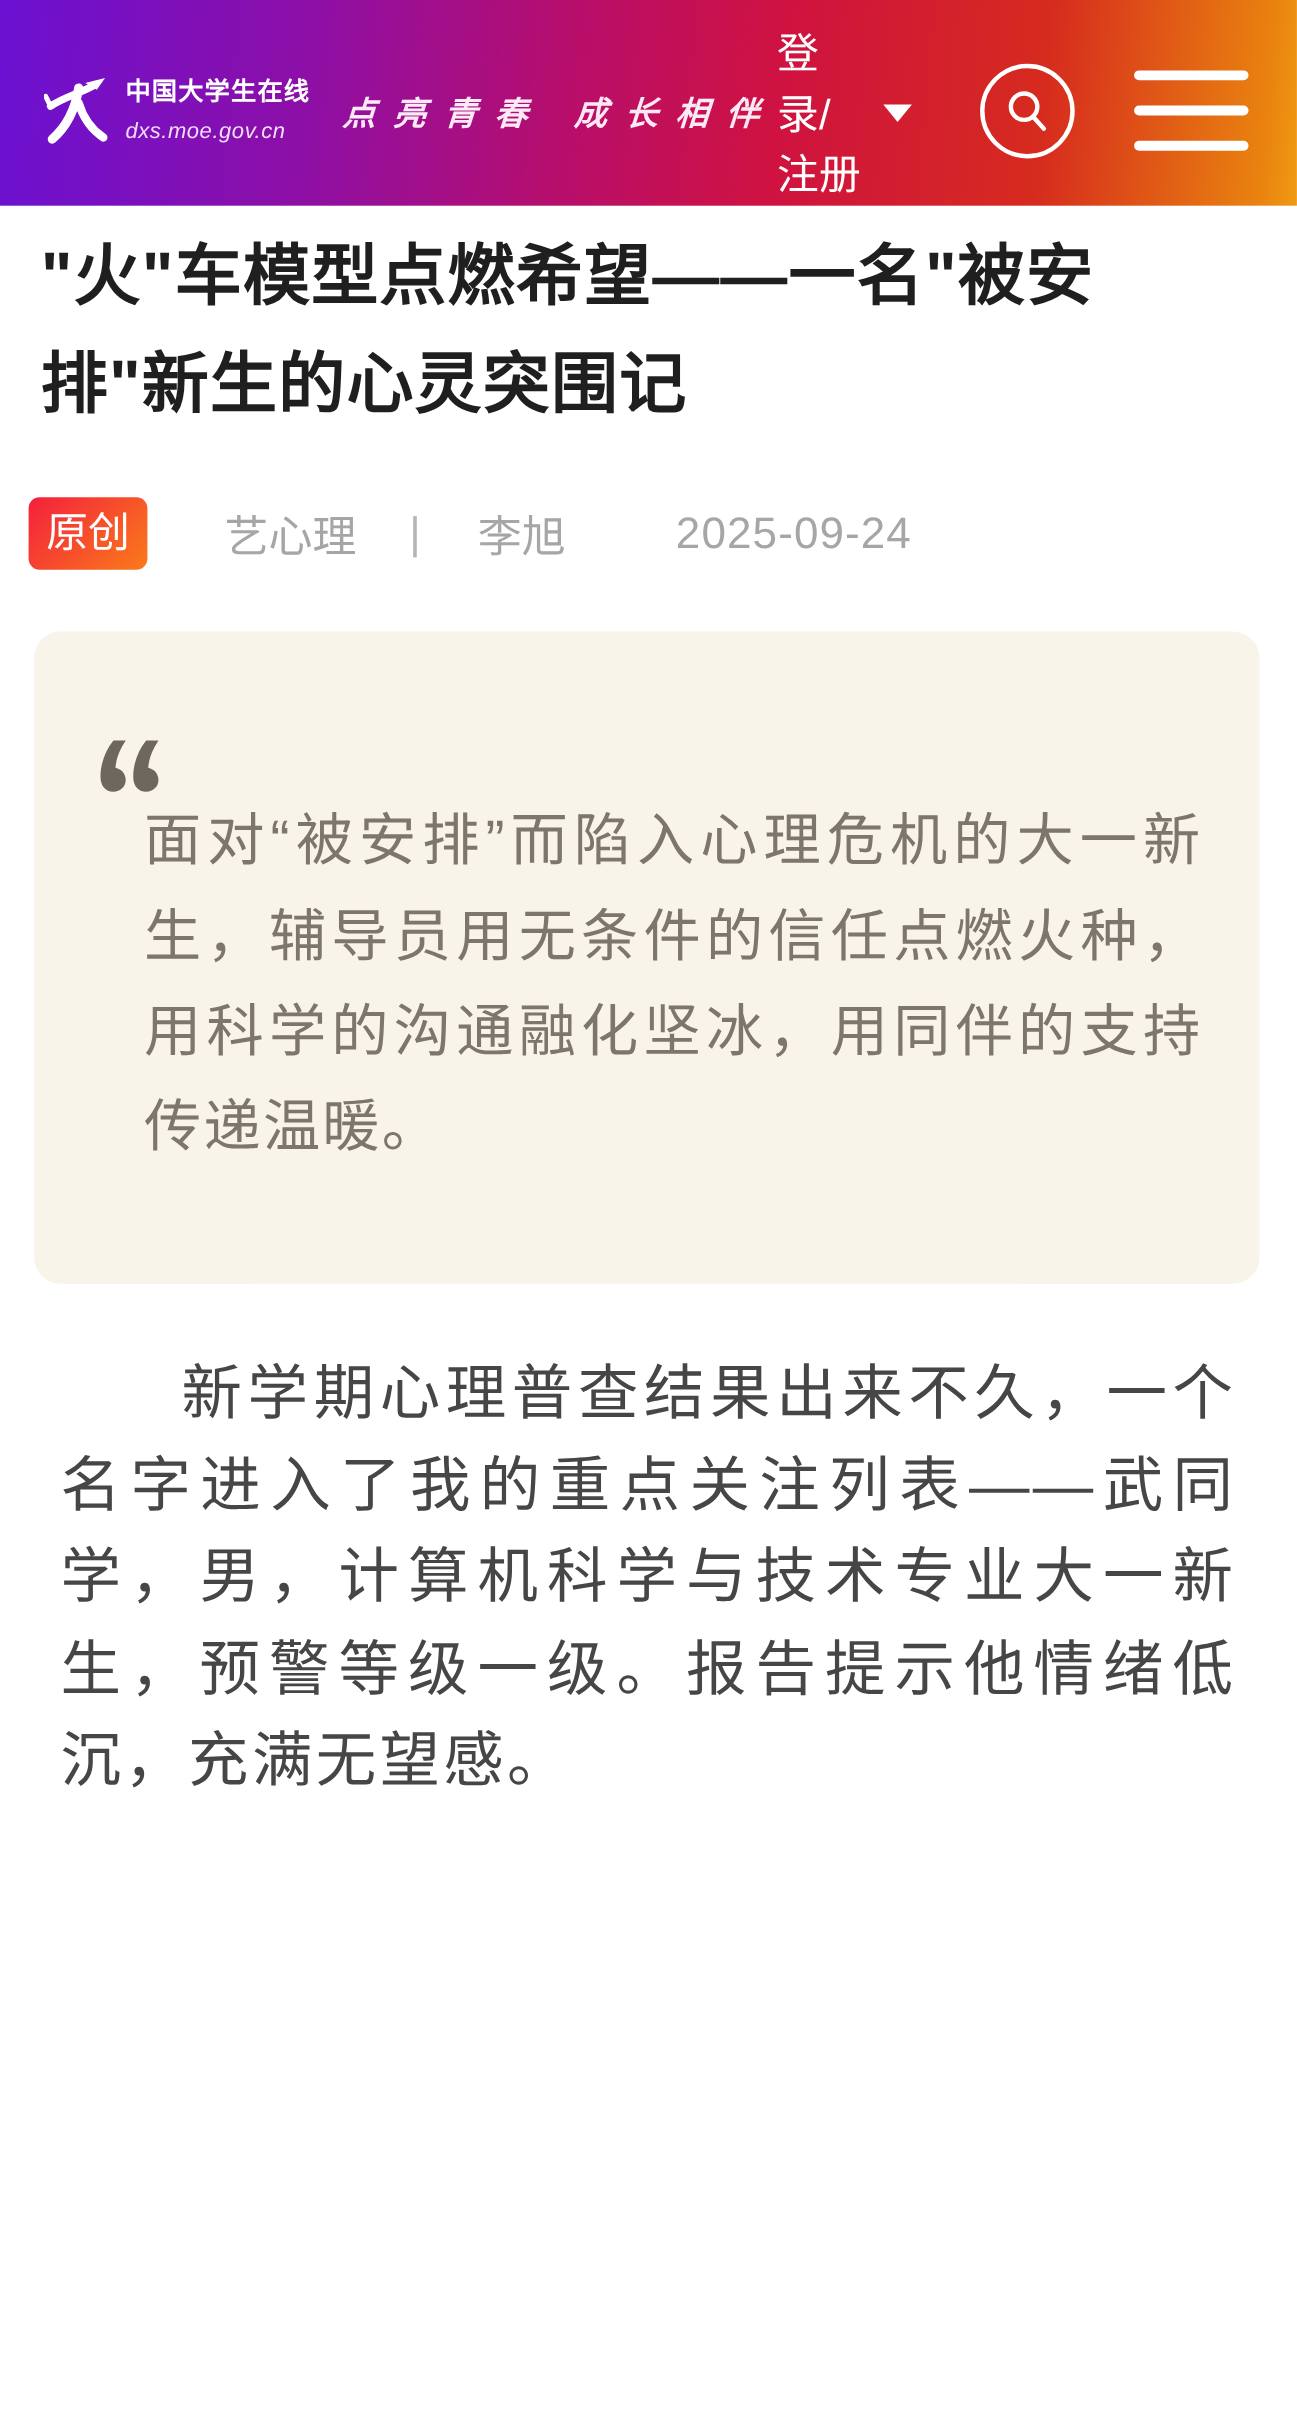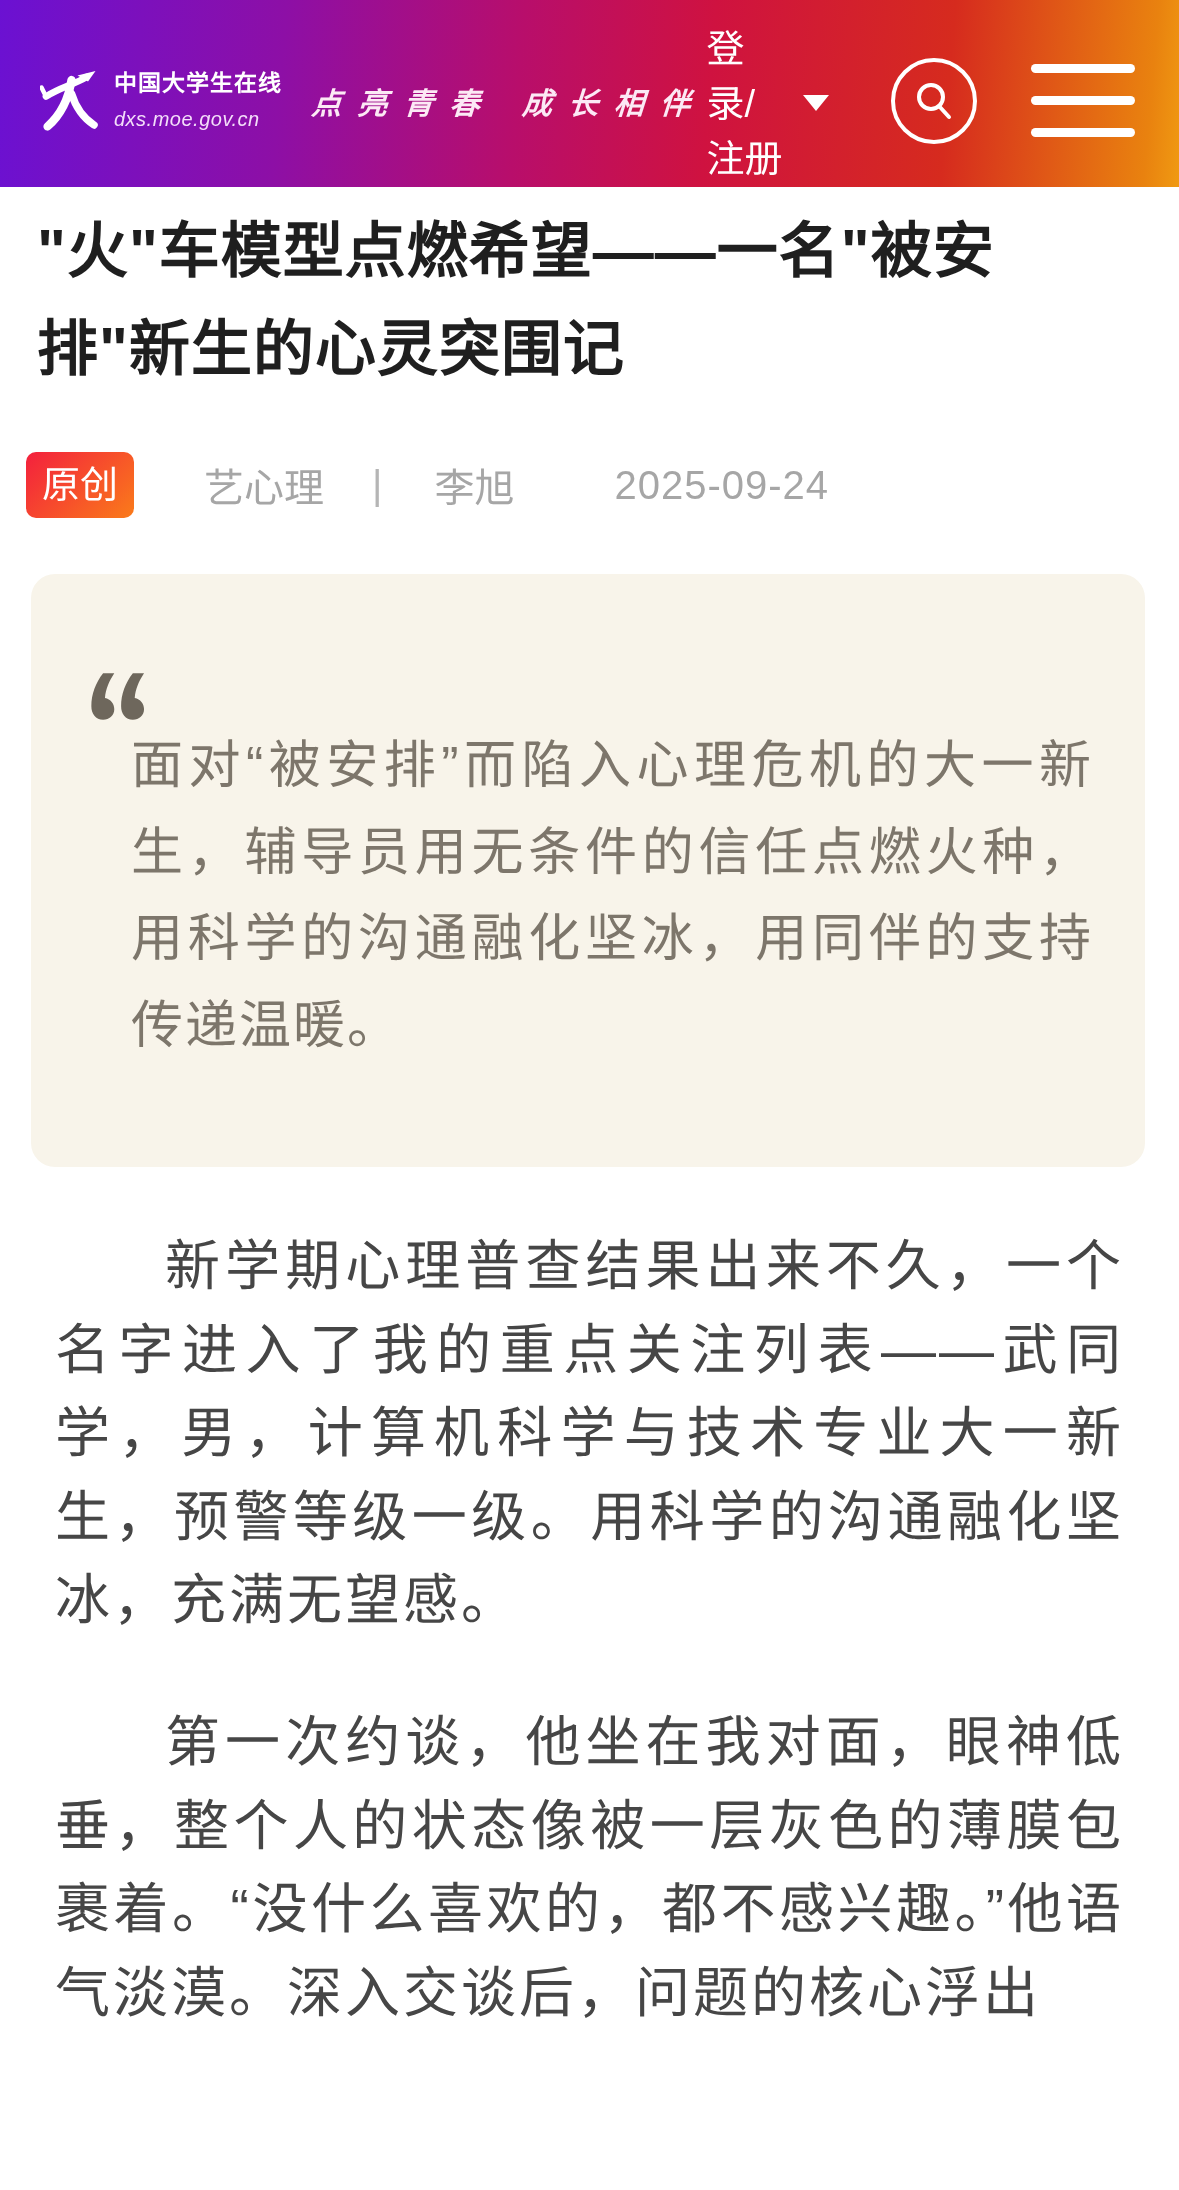--- a/index.html
+++ b/index.html
@@ -130,16 +130,15 @@
 
   <div class="quote-card">
     <svg class="quote-icon" viewBox="0 0 100 80">
       <path fill="#6e675c" d="M26 2 L44 2 C35 16 30 28 29 42 C38 44 44 51 44 60 C44 70 36 77 26 77 C14 77 7 68 7 55 C7 36 14 17 26 2 Z"></path>
       <path fill="#6e675c" d="M74 2 L92 2 C83 16 78 28 77 42 C86 44 92 51 92 60 C92 70 84 77 74 77 C62 77 55 68 55 55 C55 36 62 17 74 2 Z"></path>
     </svg>
     <div class="quote-text">面对“被安排”而陷入心理危机的大一新生，辅导员用无条件的信任点燃火种，用科学的沟通融化坚冰，用同伴的支持传递温暖。</div>
   </div>
 
 
-  <p class="para">新学期心理普查结果出来不久，一个名字进入了我的重点关注列表——武同学，男，计算机科学与技术专业大一新生，预警等级一级。用科学的沟通融化坚冰，充满无望感。</p>
-  <p class="para">第一次约谈，他坐在我对面，眼神低垂，整个人的状态像被一层灰色的薄膜包裹着。“没什么喜欢的，都不感兴趣。”他语气淡漠。深入交谈后，问题的核心浮出</p>
+  <p class="para">新学期心理普查结果出来不久，一个名字进入了我的重点关注列表——武同学，男，计算机科学与技术专业大一新生，预警等级一级。报告提示他情绪低沉，充满无望感。</p>
 
 </div>
 
 </body></html>

